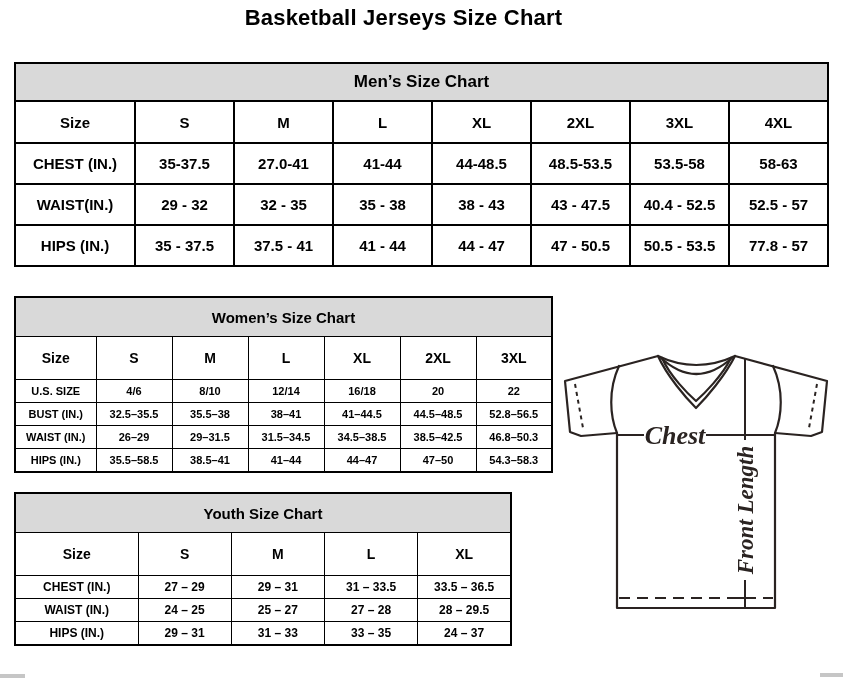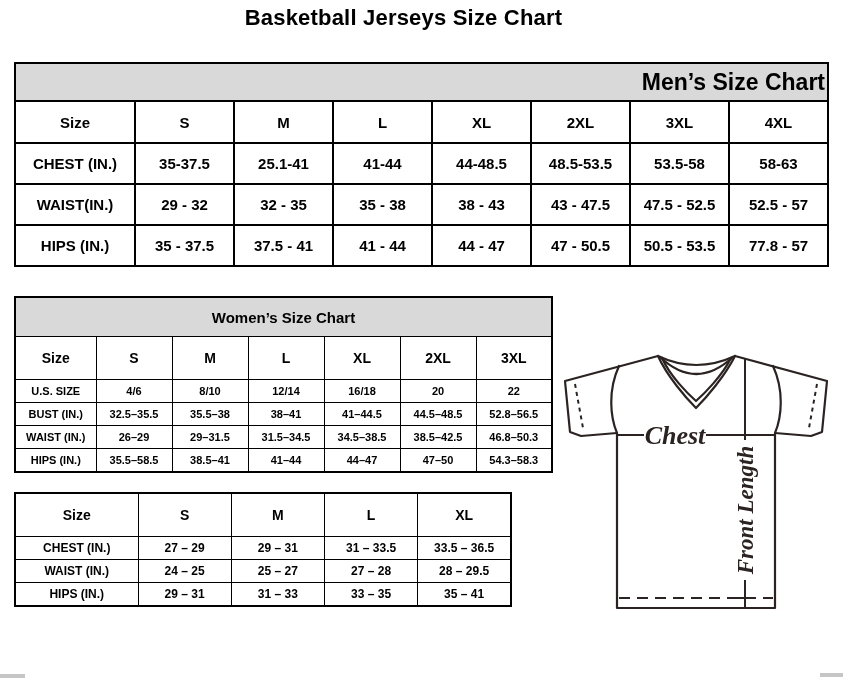--- a/index.html
+++ b/index.html
@@ -15,21 +15,21 @@
     position:absolute; border-collapse:collapse; table-layout:fixed;
     background:#fff;
   }
   .size-table th, .size-table td {
     text-align:center; vertical-align:middle; padding:0 2px; font-weight:bold; color:#000;
   }
   
   .mens { left:14px; top:62px; width:815px; }
   .mens th, .mens td { border:2px solid var(--border,#000); }
   .mens col.label-col { width:120px; }
-  .mens tr.band th { height:36px; font-size:23px; background:var(--header-bg,#d9d9d9);text-align:right; }
+  .mens tr.band th { height:36px; font-size:17px; background:var(--header-bg,#d9d9d9); }
   .mens tr.head th { height:40px; font-size:15px; }
   .mens tr.data th, .mens tr.data td { height:39px; font-size:15px; }
   
   .womens { left:14px; top:296px; width:539px; border:2px solid var(--border,#000); }
   .womens th, .womens td { border:1px solid var(--border,#000); }
   .womens col.label-col { width:81px; }
   .womens tr.band th { height:38px; font-size:15px; background:var(--header-bg,#d9d9d9); }
   .womens tr.head th { height:42px; font-size:14px; }
   .womens tr.data th, .womens tr.data td { height:22px; font-size:11px;margin-left:44px; }
   
@@ -80,35 +80,35 @@
           <th>M</th>
           <th>L</th>
           <th>XL</th>
           <th>2XL</th>
           <th>3XL</th>
           <th>4XL</th>
         </tr>
         <tr class="data">
           <th>CHEST (IN.)</th>
           <td>35-37.5</td>
-          <td>25.1-41</td>
+          <td>27.0-41</td>
           <td>41-44</td>
           <td>44-48.5</td>
           <td>48.5-53.5</td>
           <td>53.5-58</td>
           <td>58-63</td>
         </tr>
         <tr class="data">
           <th>WAIST(IN.)</th>
           <td>29 - 32</td>
           <td>32 - 35</td>
           <td>35 - 38</td>
           <td>38 - 43</td>
           <td>43 - 47.5</td>
-          <td>47.5 - 52.5</td>
+          <td>40.4 - 52.5</td>
           <td>52.5 - 57</td>
         </tr>
         <tr class="data">
           <th>HIPS (IN.)</th>
           <td>35 - 37.5</td>
           <td>37.5 - 41</td>
           <td>41 - 44</td>
           <td>44 - 47</td>
           <td>47 - 50.5</td>
           <td>50.5 - 53.5</td>
@@ -181,20 +181,23 @@
 
   <table class="size-table youth">
       <colgroup>
         <col class="label-col">
         <col>
         <col>
         <col>
         <col>
       </colgroup>
       <tbody>
+        <tr class="band">
+          <th colspan="5">Youth Size Chart</th>
+        </tr>
         <tr class="head">
           <th>Size</th>
           <th>S</th>
           <th>M</th>
           <th>L</th>
           <th>XL</th>
         </tr>
         <tr class="data">
           <th>CHEST (IN.)</th>
           <td>27 – 29</td>
@@ -207,21 +210,21 @@
           <td>24 – 25</td>
           <td>25 – 27</td>
           <td>27 – 28</td>
           <td>28 – 29.5</td>
         </tr>
         <tr class="data">
           <th>HIPS (IN.)</th>
           <td>29 – 31</td>
           <td>31 – 33</td>
           <td>33 – 35</td>
-          <td>35 – 41</td>
+          <td>24 – 37</td>
         </tr>
       </tbody>
     </table>
 
   <div class="jersey">
     <svg viewBox="0 0 284 266" xmlns="http://www.w3.org/2000/svg">
       <g stroke-width="2.2" stroke-linecap="round" stroke-linejoin="round">
         <path d="M102,8 L9,33 L14,84 L25,88 L61,85"></path>
         <path d="M179,8 L271,33 L266,84 L255,88 L219,85"></path>
         <path d="M63,18 C52,42 54,68 61,85"></path>

